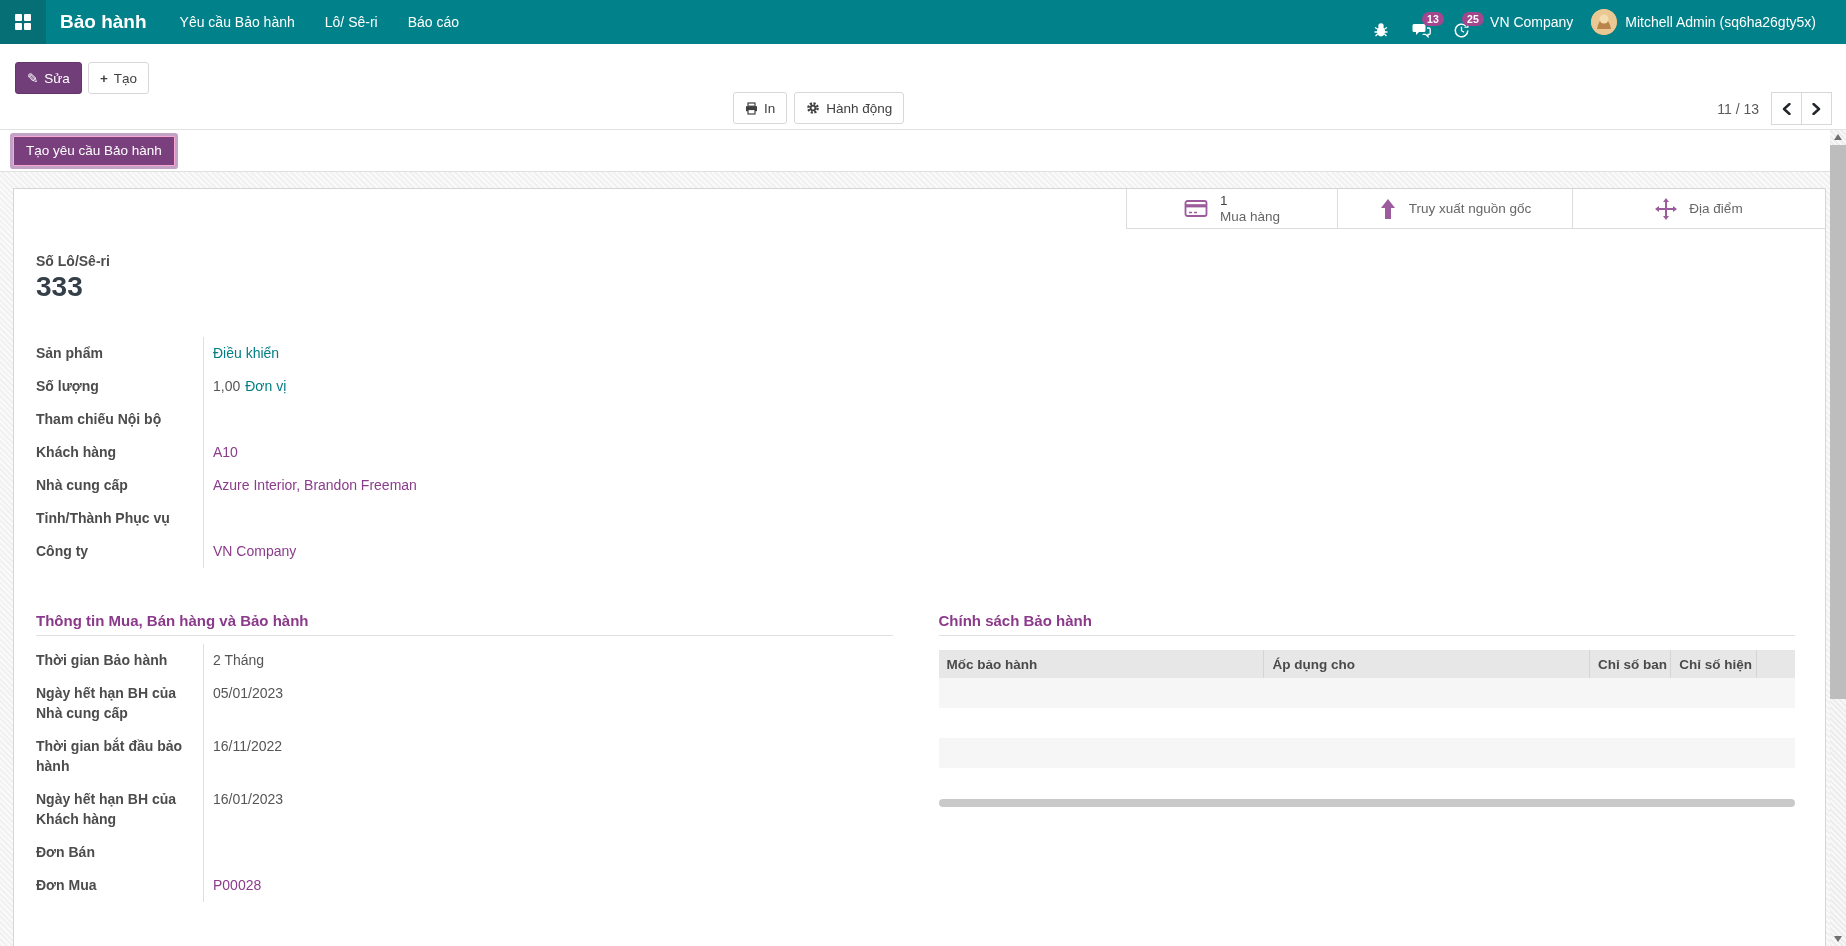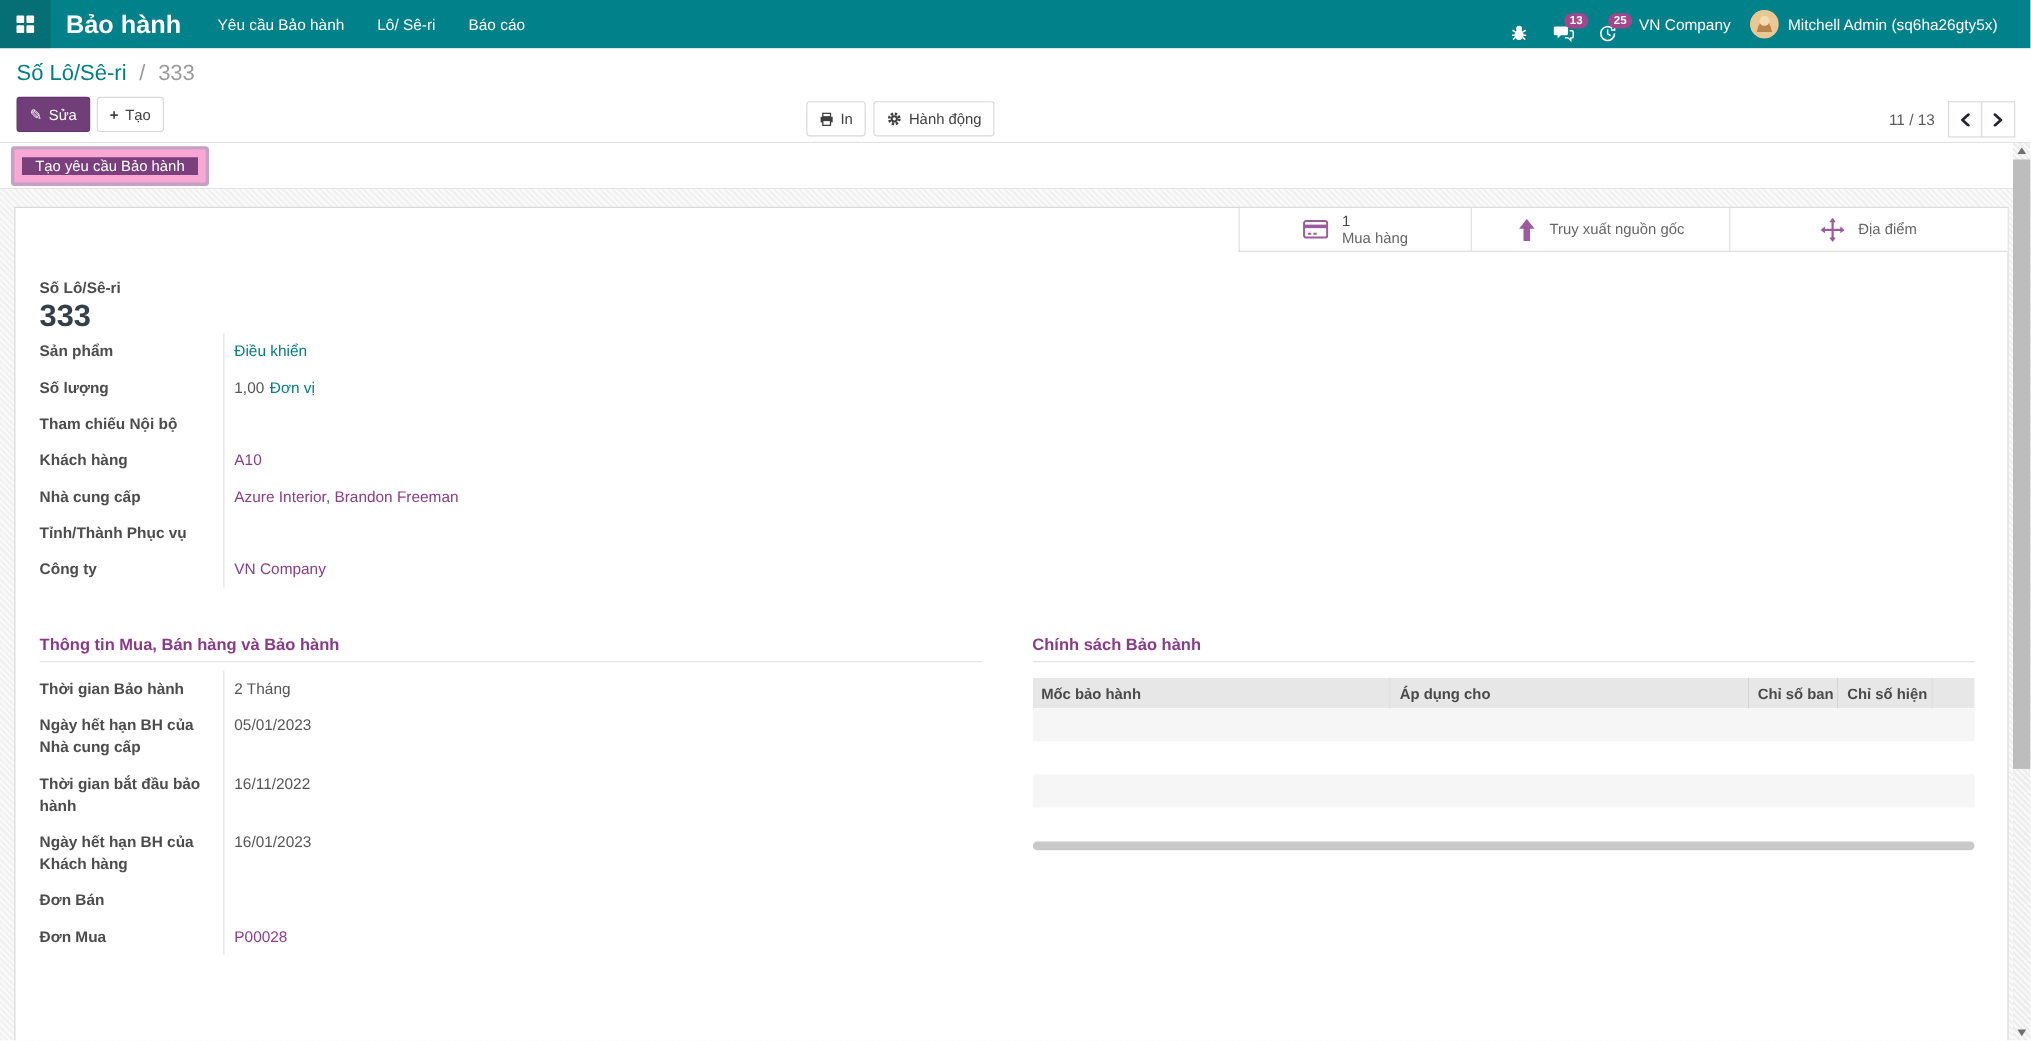--- a/index.html
+++ b/index.html
@@ -3,21 +3,21 @@
 <meta charset="utf-8">
 <style>
   * { margin:0; padding:0; box-sizing:border-box; }
   html,body { width:1846px; height:946px; overflow:hidden; font-family:"Liberation Sans", sans-serif; background:#fff; color:#4c4c4c; }
 
   
   .navbar { height:44px; background:#018189; display:flex; align-items:center; color:#fff; }
   .apps-btn { width:46px; height:44px; background:#066f76; display:flex; align-items:center; justify-content:center; cursor:pointer; }
   .grid-icon { display:grid; grid-template-columns:7px 7px; grid-template-rows:7px 7px; gap:2px; }
   .grid-icon span { background:#fff; border-radius:1px; }
-  .brand { font-size:23px; font-weight:700; padding:0 18px 0 14px; white-space:nowrap; }
+  .brand { font-size:19px; font-weight:700; padding:0 18px 0 14px; white-space:nowrap; }
   .nav-menu { display:flex; align-items:center; height:100%; }
   .nav-item { padding:0 15px; font-size:14px; height:100%; display:flex; align-items:center; cursor:pointer; white-space:nowrap; }
   .nav-right { margin-left:auto; display:flex; align-items:center; gap:18px; padding-right:30px; }
   .nav-ico { position:relative; width:22px; height:22px; display:flex; align-items:center; justify-content:center; cursor:pointer;margin-top:16px; }
   .nav-badge { position:absolute; top:-7px; left:12px; background:#a2478d; color:#fff; font-size:10.5px; line-height:14px; padding:0 5px; border-radius:8px; font-weight:700; }
   .nav-company { font-size:14px; cursor:pointer; white-space:nowrap; }
   .nav-user { display:flex; align-items:center; gap:8px; font-size:14px; cursor:pointer; white-space:nowrap; }
   .avatar { width:26px; height:26px; border-radius:50%; overflow:hidden; background:radial-gradient(circle at 35% 35%, #f3dcae, #dda96b 70%, #b97f46); flex:0 0 auto; }
 
   
@@ -33,38 +33,38 @@
   .pager { position:absolute; right:14px; top:48px; display:flex; align-items:center; gap:12px; }
   .pager-text { font-size:14px; color:#5a5a5a; }
   .pager-group { display:flex; }
   .pager-btn { width:31px; height:33px; background:#fff; border:1px solid #d8d8d8; display:flex; align-items:center; justify-content:center; cursor:pointer; }
   .pager-btn + .pager-btn { margin-left:-1px; }
 
   
   .main-region { height:816px; display:flex; }
   .scroll-content { width:1830px; display:flex; flex-direction:column; }
   .statusbar { height:42px; background:#fff; border-bottom:1px solid #e0e0e0; display:flex; align-items:center; padding-left:13px; }
-  .statusbar-btn { background:#7a3f7d; color:#fff; font-size:13.5px; height:30px; padding:0 12px; border:7px solid #f9a8d4; box-shadow:0 0 0 3px #c3a2c5; border-radius:1px; cursor:pointer; white-space:nowrap; }
+  .statusbar-btn { background:#7a3f7d; color:#fff; font-size:13.5px; height:30px; padding:0 12px; border:1px solid #f9a8d4; box-shadow:0 0 0 3px #c3a2c5; border-radius:1px; cursor:pointer; white-space:nowrap; }
   .hatch-area { flex:1; background:repeating-linear-gradient(45deg, #f1f1f1 0, #f1f1f1 2px, #fafafa 2px, #fafafa 4px); padding:16px 4px 0 13px; overflow:hidden; }
   .sheet { background:#fff; border:1px solid #d5d5d5; min-height:900px; }
 
   
   .stat-row { display:flex; justify-content:flex-end; }
   .stat-btn { height:40px; display:flex; align-items:center; justify-content:center; gap:12px; border-left:1px solid #dcdcdc; border-bottom:1px solid #dcdcdc; cursor:pointer; background:#fff; padding:0 20px; }
   .stat-btn.w1 { width:211px; } .stat-btn.w2 { width:253px; } .stat-btn.w3 { width:235px; }
   .stat-col { display:flex; flex-direction:column; line-height:1.15; }
   .stat-value { font-size:13.5px; color:#444; }
   .stat-label { font-size:13.5px; color:#666; }
 
   .sheet-inner { padding:24px 30px 40px 22px; }
   .rec-title-label { font-size:14px; color:#4c4c4c; font-weight:600; }
   .rec-title-value { font-size:28px; font-weight:700; color:#353f49; margin-top:2px; }
 
   
-  .fgroup { display:table; width:100%; }
+  .fgroup { display:table; width:100%; margin-top:34px; }
   .frow { display:table-row; }
   .flabel { display:table-cell; width:167px; padding:6px 10px 7px 0; font-size:14px; font-weight:600; color:#4c4c4c; vertical-align:top; line-height:20px; }
   .fvalue { display:table-cell; border-left:1px solid #dfdfdf; padding:6px 0 7px 9px; font-size:14px; color:#555; vertical-align:top; line-height:20px; }
   .link-teal { color:#017e84; cursor:pointer; }
   .link-purple { color:#8b3c8b; cursor:pointer; }
   .suffix { margin-left:5px; }
 
   .sections { display:grid; grid-template-columns:1fr 1fr; column-gap:46px; margin-top:44px; }
   .sec-title { font-size:15px; font-weight:700; color:#8b3a8b; }
   .sec-hr { border:none; border-top:1px solid #e0e0e0; margin:6px 0 4px 0; }
@@ -137,25 +137,20 @@
           <path d="M6 20 Q8 10 13 9 Q18 10 20 20 Z" fill="#b9854a"></path>
           <circle cx="13" cy="10" r="4.5" fill="#f3dcae"></circle>
         </svg>
       </span>
       <span>Mitchell Admin (sq6ha26gty5x)</span>
     </div>
   </div>
 </nav>
 
 <div class="control-panel">
-  <div class="breadcrumb">
-    <span class="bc-link">Số Lô/Sê-ri</span>
-    <span class="bc-sep">/</span>
-    <span class="bc-cur">333</span>
-  </div>
   <div class="cp-buttons">
     <button class="btn btn-primary">
       <span>✎</span>
       <span>Sửa</span>
     </button>
     <button class="btn">
       <span style="font-weight:700;">+</span>
       <span>Tạo</span>
     </button>
   </div>

